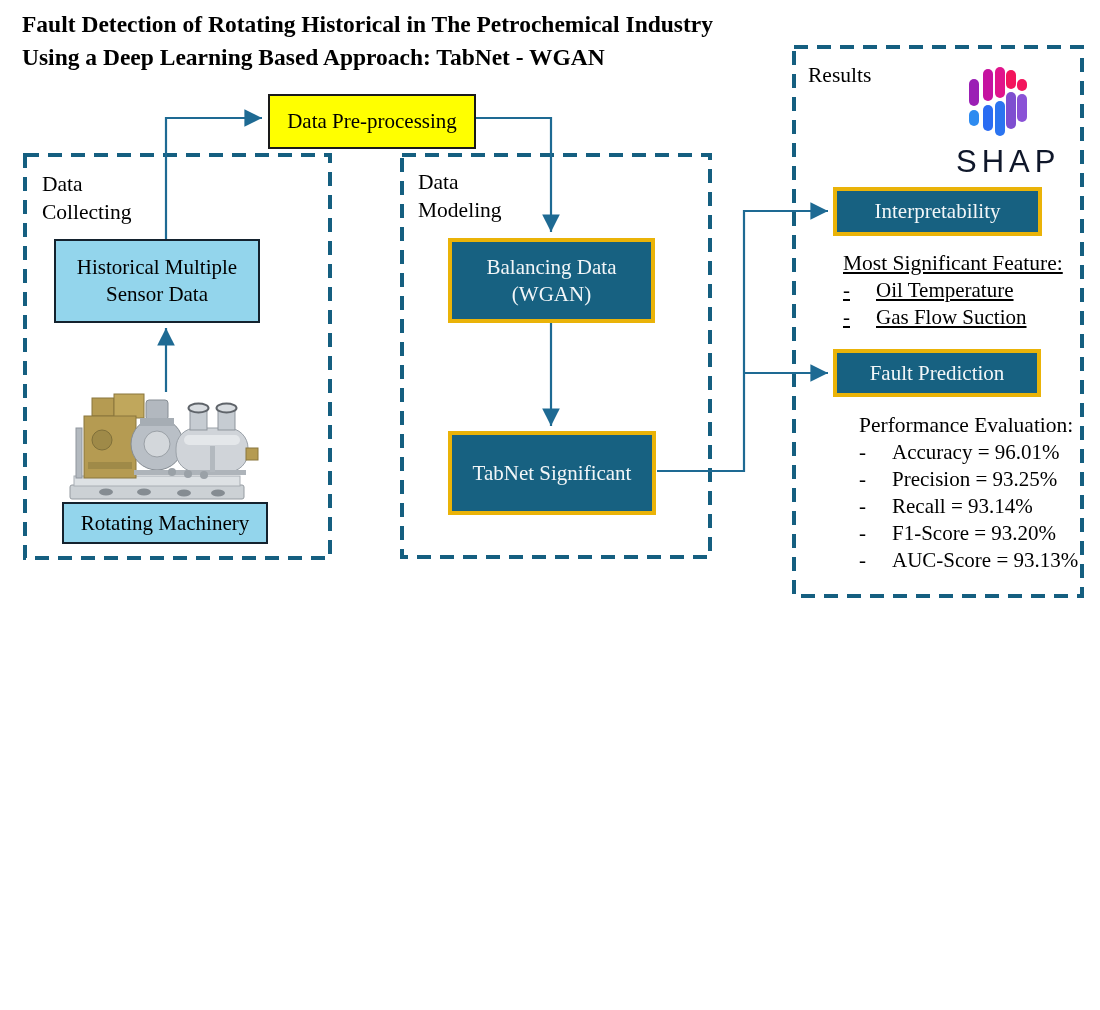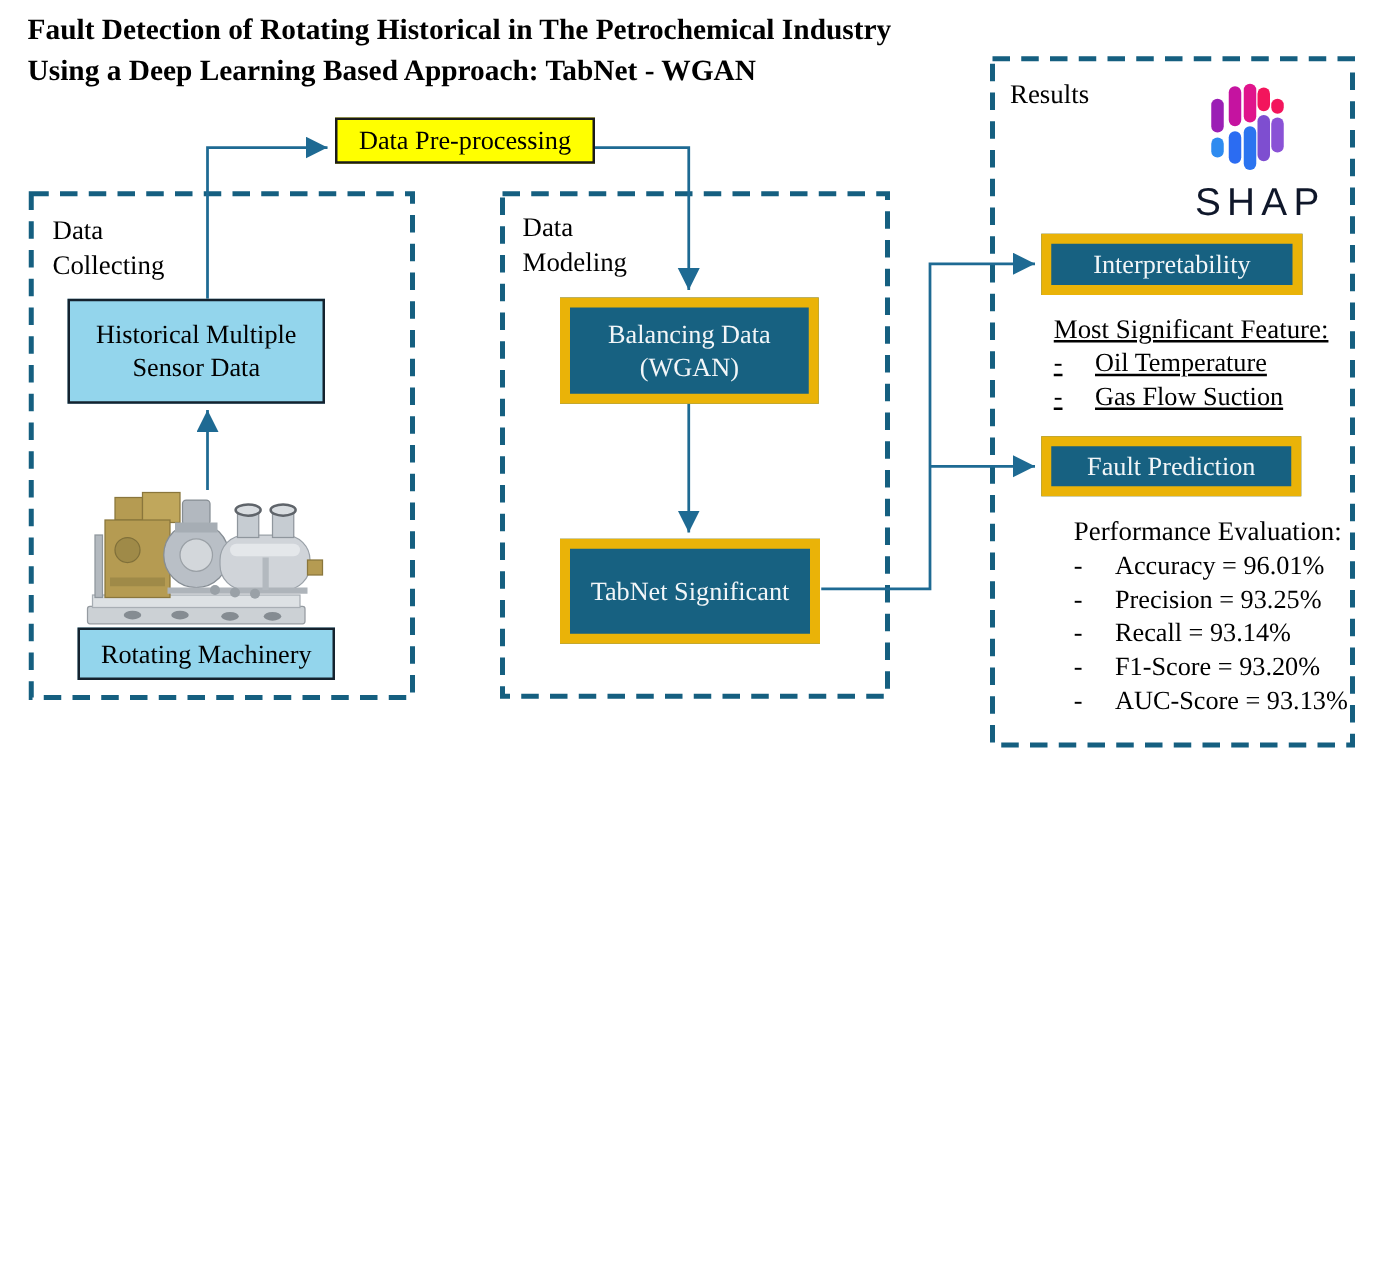--- a/index.html
+++ b/index.html
@@ -10,21 +10,21 @@
   .abs{position:absolute;}
   .fig-title{left:22px;top:8px;font-weight:bold;font-size:23.5px;line-height:33px;}
   .connectors{left:0;top:0;pointer-events:none;}
   .group-label{font-size:21.5px;line-height:28px;}
   .box{
     display:flex;flex-direction:column;align-items:center;justify-content:center;
     text-align:center;font-size:21px;line-height:27px;box-sizing:border-box;
   }
   .box.yellow{background:#ffff00;border:2px solid #1a1a1a;}
   .box.light{background:#93d5ec;border:2px solid #14222e;}
-  .box.dark{background:#176181;border:8px solid #eab308;color:#f2f6f8;}
+  .box.dark{background:#176181;border:4px solid #eab308;color:#f2f6f8;}
   .res-head{font-size:21.5px;line-height:27px;}
   .bullet{display:flex;font-size:21px;line-height:27px;}
   .bullet .dash{width:33px;flex:0 0 33px;}
   .shap-logo{left:960px;top:64px;width:72px;height:80px;}
   .pill{position:absolute;width:10px;border-radius:5px;}
   .shap-word{
     left:956px;top:144px;width:84px;text-align:center;
     font-family:"Liberation Sans","DejaVu Sans",sans-serif;
     font-size:31px;letter-spacing:5px;color:#0f172a;font-weight:400;
   }
@@ -51,21 +51,21 @@
     <rect x="794" y="47" width="288" height="549" fill="none" stroke="#155f80" stroke-width="4" stroke-dasharray="14 9"></rect>
 
     <path d="M166,239 L166,118 L262,118" fill="none" stroke="#1e6a93" stroke-width="2.2" marker-end="url(#ah)"></path>
     <path d="M476,118 L551,118 L551,232" fill="none" stroke="#1e6a93" stroke-width="2.2" marker-end="url(#ah)"></path>
     <path d="M166,392 L166,328" fill="none" stroke="#1e6a93" stroke-width="2.2" marker-end="url(#ah)"></path>
     <path d="M551,323 L551,426" fill="none" stroke="#1e6a93" stroke-width="2.2" marker-end="url(#ah)"></path>
     <path d="M657,471 L744,471 L744,211 L828,211" fill="none" stroke="#1e6a93" stroke-width="2.2" marker-end="url(#ah)"></path>
     <path d="M744,373 L828,373" fill="none" stroke="#1e6a93" stroke-width="2.2" marker-end="url(#ah)"></path>
   </svg>
 
-  <div class="abs box yellow" style="left:268px;top:94px;width:208px;height:37px;">
+  <div class="abs box yellow" style="left:268px;top:94px;width:208px;height:55px;">
     <span>Data Pre-processing</span>
   </div>
 
   <div class="abs group-label" style="left:42px;top:170px;">
     <div>Data</div>
     <div>Collecting</div>
   </div>
 
   <div class="abs box light" style="left:54px;top:239px;width:206px;height:84px;">
     <div>Historical Multiple</div>

